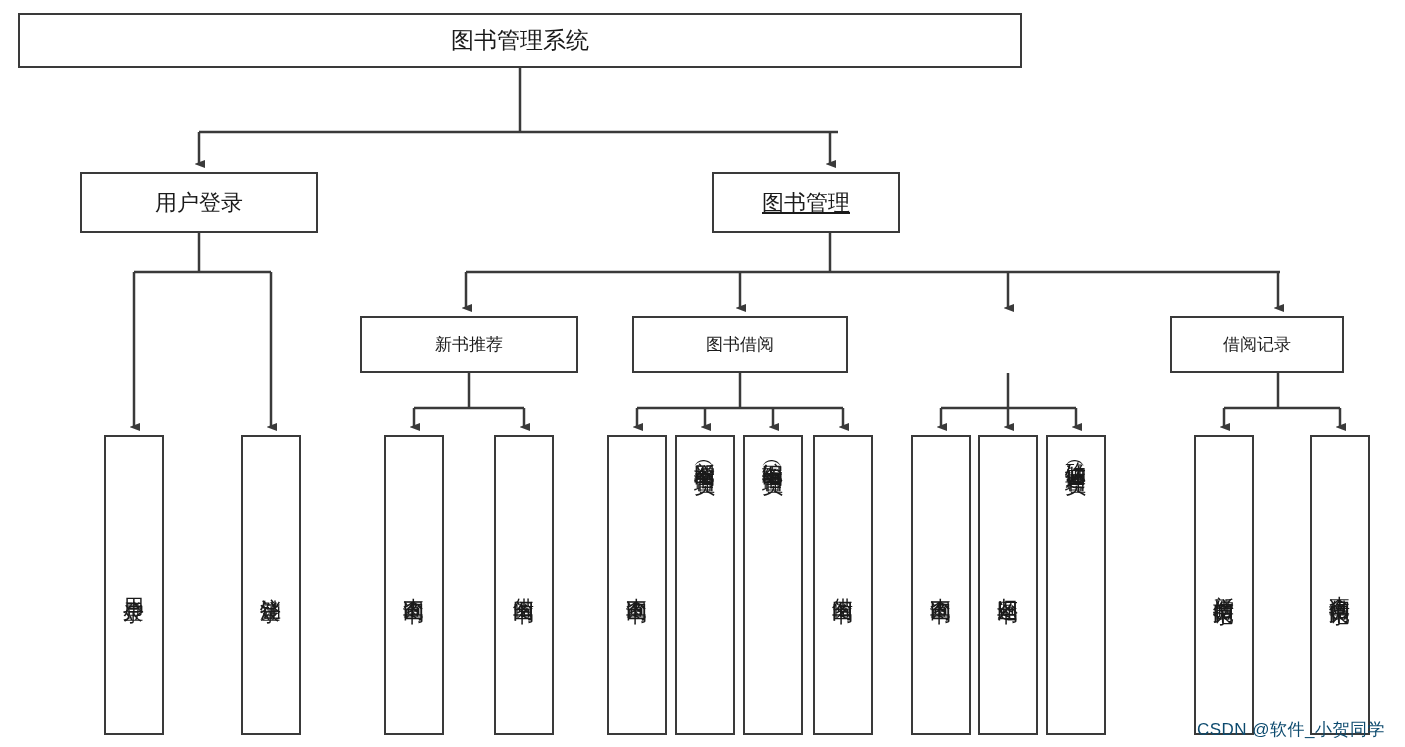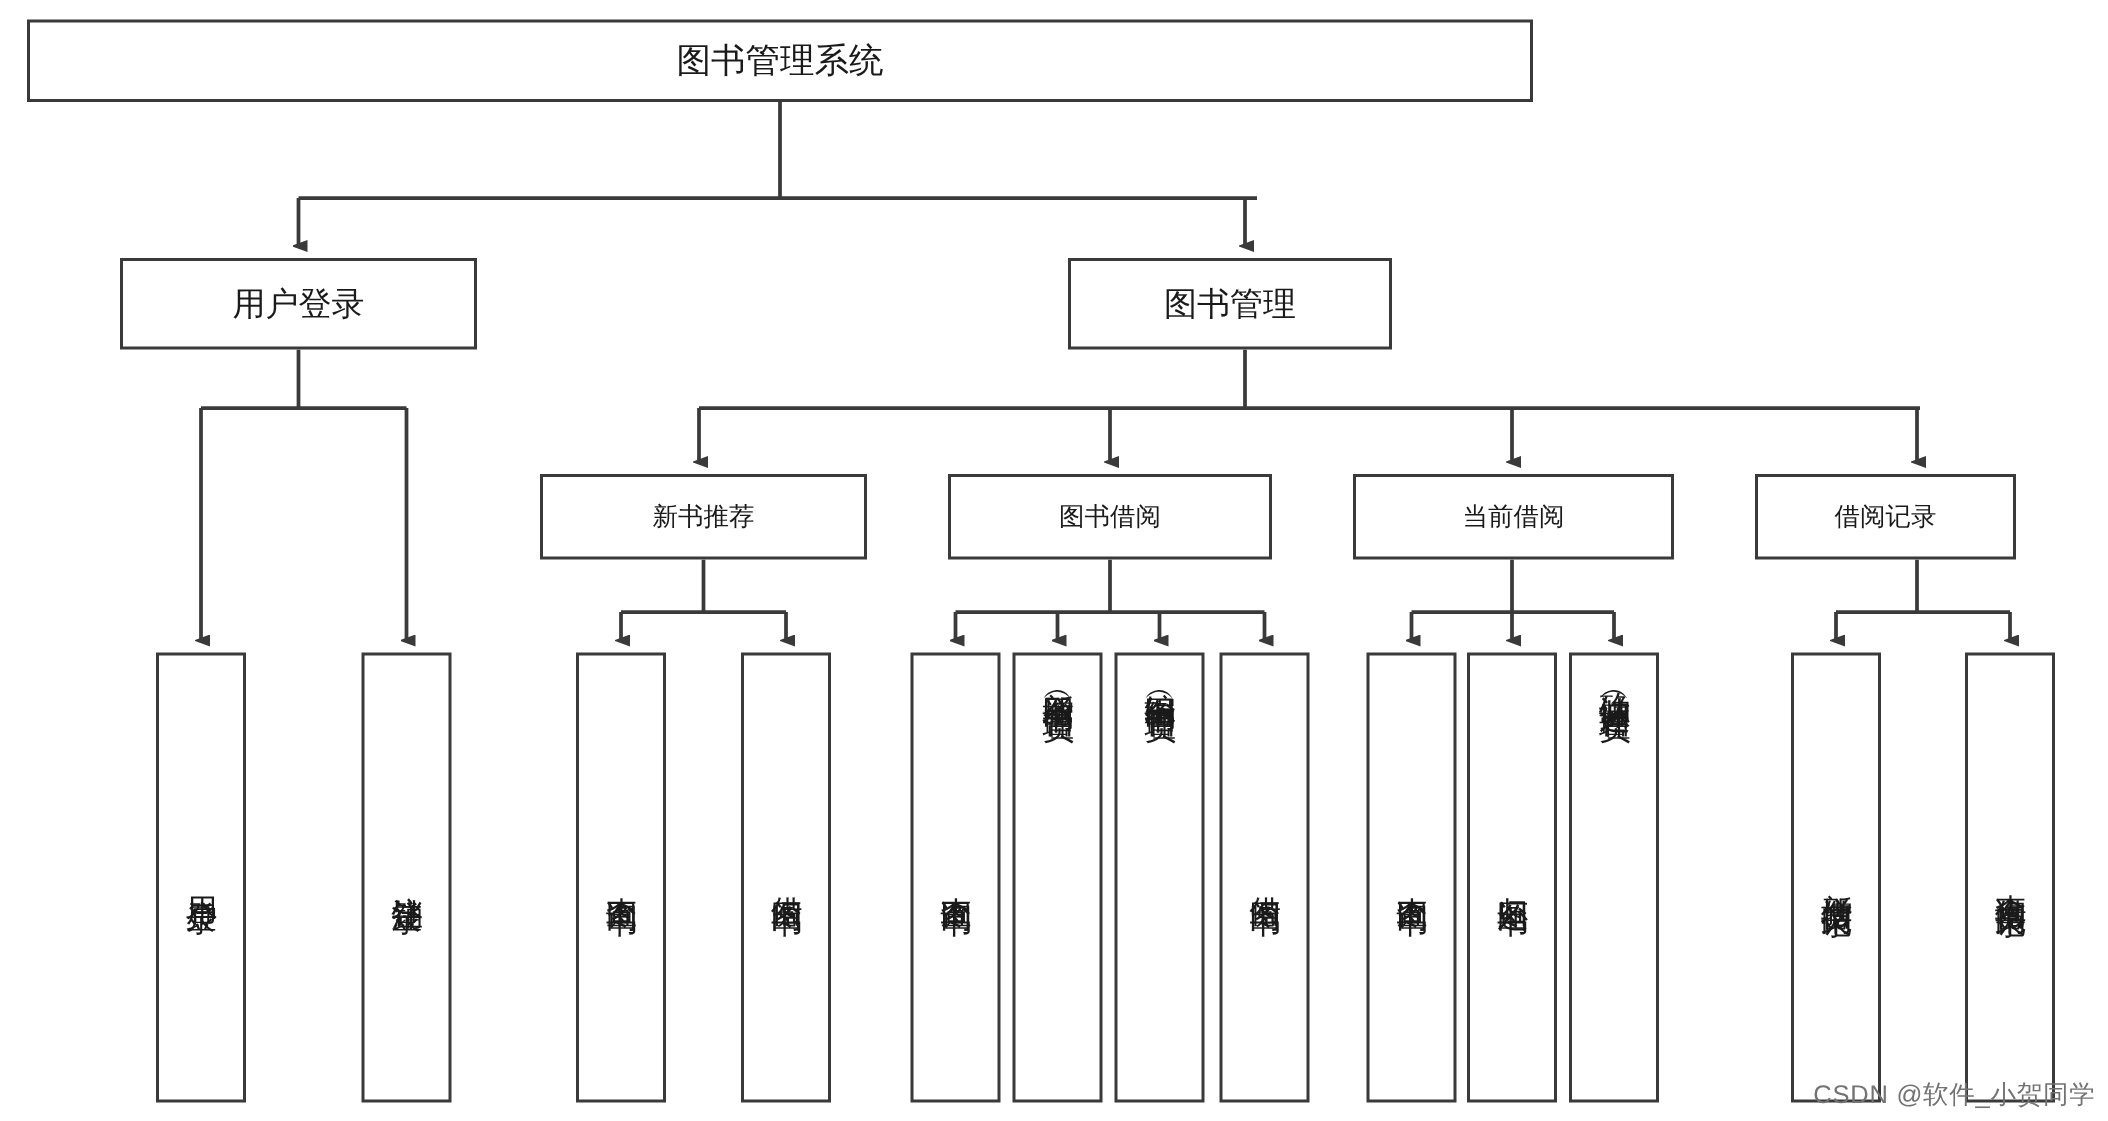--- a/index.html
+++ b/index.html
@@ -42,24 +42,24 @@
     text-orientation:upright;
     letter-spacing:2px;
     line-height:1.0;
     white-space:nowrap;
   }
   .leaf.mid{align-items:center;}
   .leaf.top{align-items:flex-start;padding-top:8px;}
 
   #watermark{
     position:absolute;
-    right:8px;
+    right:20px;
     bottom:6px;
     font-size:17px;
-    color:#737373;
+    color:#0c4a6e;
     letter-spacing:0.5px;
     white-space:nowrap;
   }
 </style>
 </head>
 <body>
 
 <div id="canvas">
 
   <svg class="links" viewBox="0 0 1405 747">
@@ -108,25 +108,24 @@
       <path d="M1278,373 L1278,408"></path>
       <path d="M1224,408 L1340,408"></path>
       <path d="M1224,408 L1224,427" marker-end="url(#arrow)"></path>
       <path d="M1340,408 L1340,427" marker-end="url(#arrow)"></path>
     </g>
   </svg>
 
   <div class="node root" style="left:18px;top:13px;width:1004px;height:55px;">图书管理系统</div>
 
   <div class="node l1" style="left:80px;top:172px;width:238px;height:61px;">用户登录</div>
-  <div class="node l1" style="left:712px;top:172px;width:216px;height:61px;">图书管理</div>
+  <div class="node l1" style="left:712px;top:172px;width:188px;height:61px;text-decoration:underline;">图书管理</div>
 
   <div class="node l2" style="left:360px;top:316px;width:218px;height:57px;">新书推荐</div>
   <div class="node l2" style="left:632px;top:316px;width:216px;height:57px;">图书借阅</div>
-  <div class="node l2" style="left:902px;top:316px;width:214px;height:57px;">当前借阅</div>
   <div class="node l2" style="left:1170px;top:316px;width:174px;height:57px;">借阅记录</div>
 
   <div class="leaf mid" style="left:104px;top:435px;width:60px;height:300px;">
     <span class="vtext">用户登录</span>
   </div>
   <div class="leaf mid" style="left:241px;top:435px;width:60px;height:300px;">
     <span class="vtext">注销登录</span>
   </div>
 
   <div class="leaf mid" style="left:384px;top:435px;width:60px;height:300px;">

